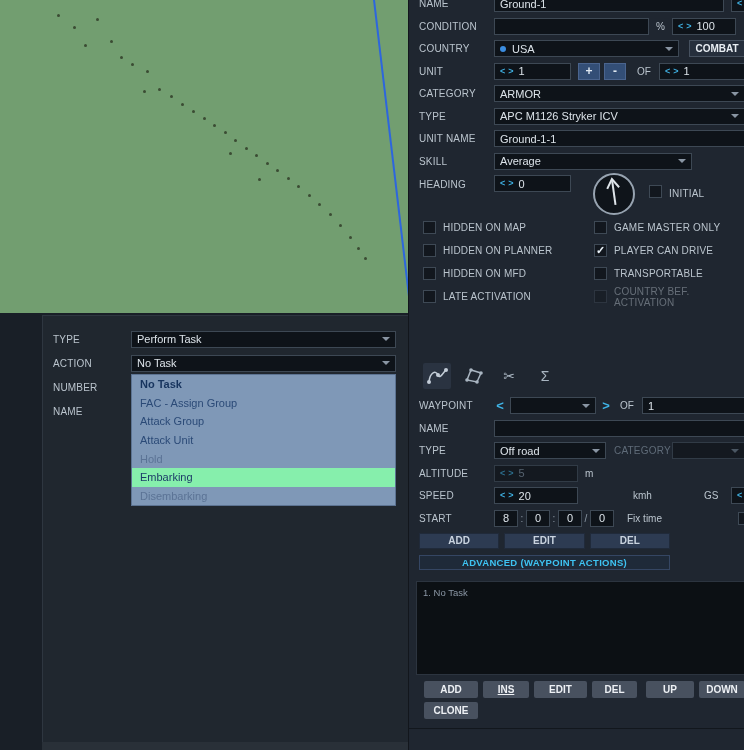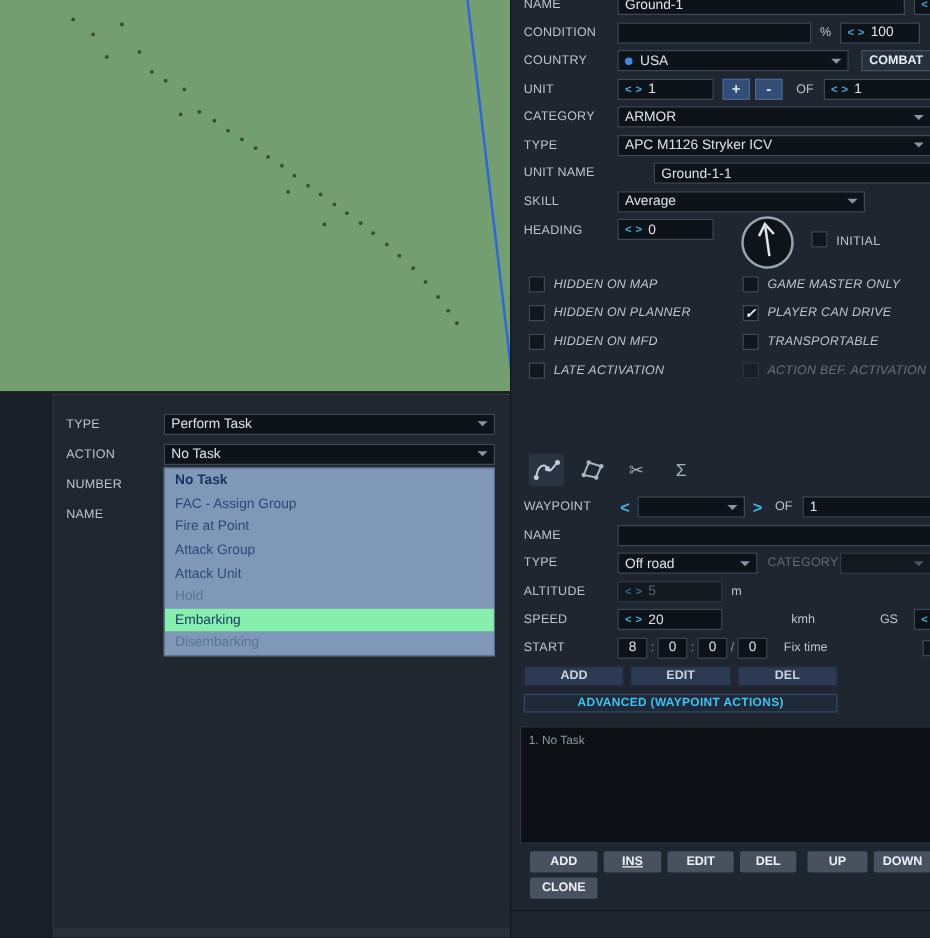--- a/index.html
+++ b/index.html
@@ -57,21 +57,21 @@
   .combat-btn { height:17px; width:56px; margin-left:10px; background:#262f3c; border:1px solid #46515f;
                 color:#e8edf2; font-size:10px; font-weight:bold; display:flex; align-items:center; justify-content:center; flex:none; }
 
   .heading-row { display:flex; align-items:flex-start; height:46px; }
   .heading-row .lbl { width:75px; flex:none; margin-top:4px; }
   .compass { margin-left:20px; margin-top:-4px; flex:none; }
   .initial-wrap { display:flex; align-items:center; gap:7px; margin-left:12px; margin-top:9px; }
 
   .cb { width:13px; height:13px; background:#12171e; border:1px solid #3e4955; flex:none;
         display:flex; align-items:center; justify-content:center; font-size:11px; font-weight:bold; color:#eaf2f8; }
-  .cb-grid { display:grid; grid-template-columns:171px 1fr; row-gap:10px; margin-top:0; padding-left:4px;font-style:italic; }
+  .cb-grid { display:grid; grid-template-columns:171px 1fr; row-gap:10px; margin-top:0; padding-left:4px; }
   .cb-cell { display:flex; align-items:center; gap:7px; height:13px; }
   .cb-cell.dim { opacity:.45; }
   .cb-cell .lbl { font-size:10px; }
 
   .tabs { display:flex; gap:8px; margin:60px 0 0 4px; height:26px; }
   .tab { width:28px; height:26px; display:flex; align-items:center; justify-content:center; color:#a9b5c1; font-size:14px; }
   .tab.selected { background:#2a3341; border-radius:2px; }
 
   .wp-form { margin-top:8px; }
   .nav-chv { color:#3fb5e8; font-size:13px; font-weight:bold; width:12px; text-align:center; flex:none; }
@@ -164,21 +164,20 @@
         <span class="lbl">NUMBER</span>
       </div>
 
       <div class="ap-row">
         <span class="lbl">NAME</span>
       </div>
 
       <div class="ap-dropdown">
         <div class="ap-item bold">No Task</div>
         <div class="ap-item">FAC - Assign Group</div>
-        <div class="ap-item">Fire at Point</div>
         <div class="ap-item">Attack Group</div>
         <div class="ap-item">Attack Unit</div>
         <div class="ap-item muted">Hold</div>
         <div class="ap-item hl">Embarking</div>
         <div class="ap-item muted">Disembarking</div>
       </div>
 
     </div>
   </div>
 
@@ -258,21 +257,21 @@
           <div class="fld" style="width:251px;">
             <span>APC M1126 Stryker ICV</span>
             <span class="caret"></span>
           </div>
         </div>
       </div>
 
       <div class="r-row">
         <span class="lbl">UNIT NAME</span>
         <div class="fields">
-          <div class="fld" style="width:251px;margin-left:29px;">
+          <div class="fld" style="width:251px;">
             <span>Ground-1-1</span>
           </div>
         </div>
       </div>
 
       <div class="r-row">
         <span class="lbl">SKILL</span>
         <div class="fields">
           <div class="fld" style="width:198px;">
             <span>Average</span>
@@ -324,21 +323,21 @@
         <div class="cb-cell">
           <div class="cb"></div>
           <span class="lbl">TRANSPORTABLE</span>
         </div>
         <div class="cb-cell">
           <div class="cb"></div>
           <span class="lbl">LATE ACTIVATION</span>
         </div>
         <div class="cb-cell dim">
           <div class="cb"></div>
-          <span class="lbl">ACTION BEF. ACTIVATION</span>
+          <span class="lbl">COUNTRY BEF. ACTIVATION</span>
         </div>
       </div>
 
       <div class="tabs">
         <div class="tab selected">
           <svg width="22" height="22">
             <path d="M3 17 C4 7 10 5 12 10 C14 15 18 6 20 5" fill="none" stroke="#c3cdd7" stroke-width="1.5"></path>
             <circle cx="3" cy="17" r="2" fill="#c3cdd7"></circle>
               <circle cx="12" cy="10" r="2" fill="#c3cdd7"></circle>
               <circle cx="20" cy="5" r="2" fill="#c3cdd7"></circle>

